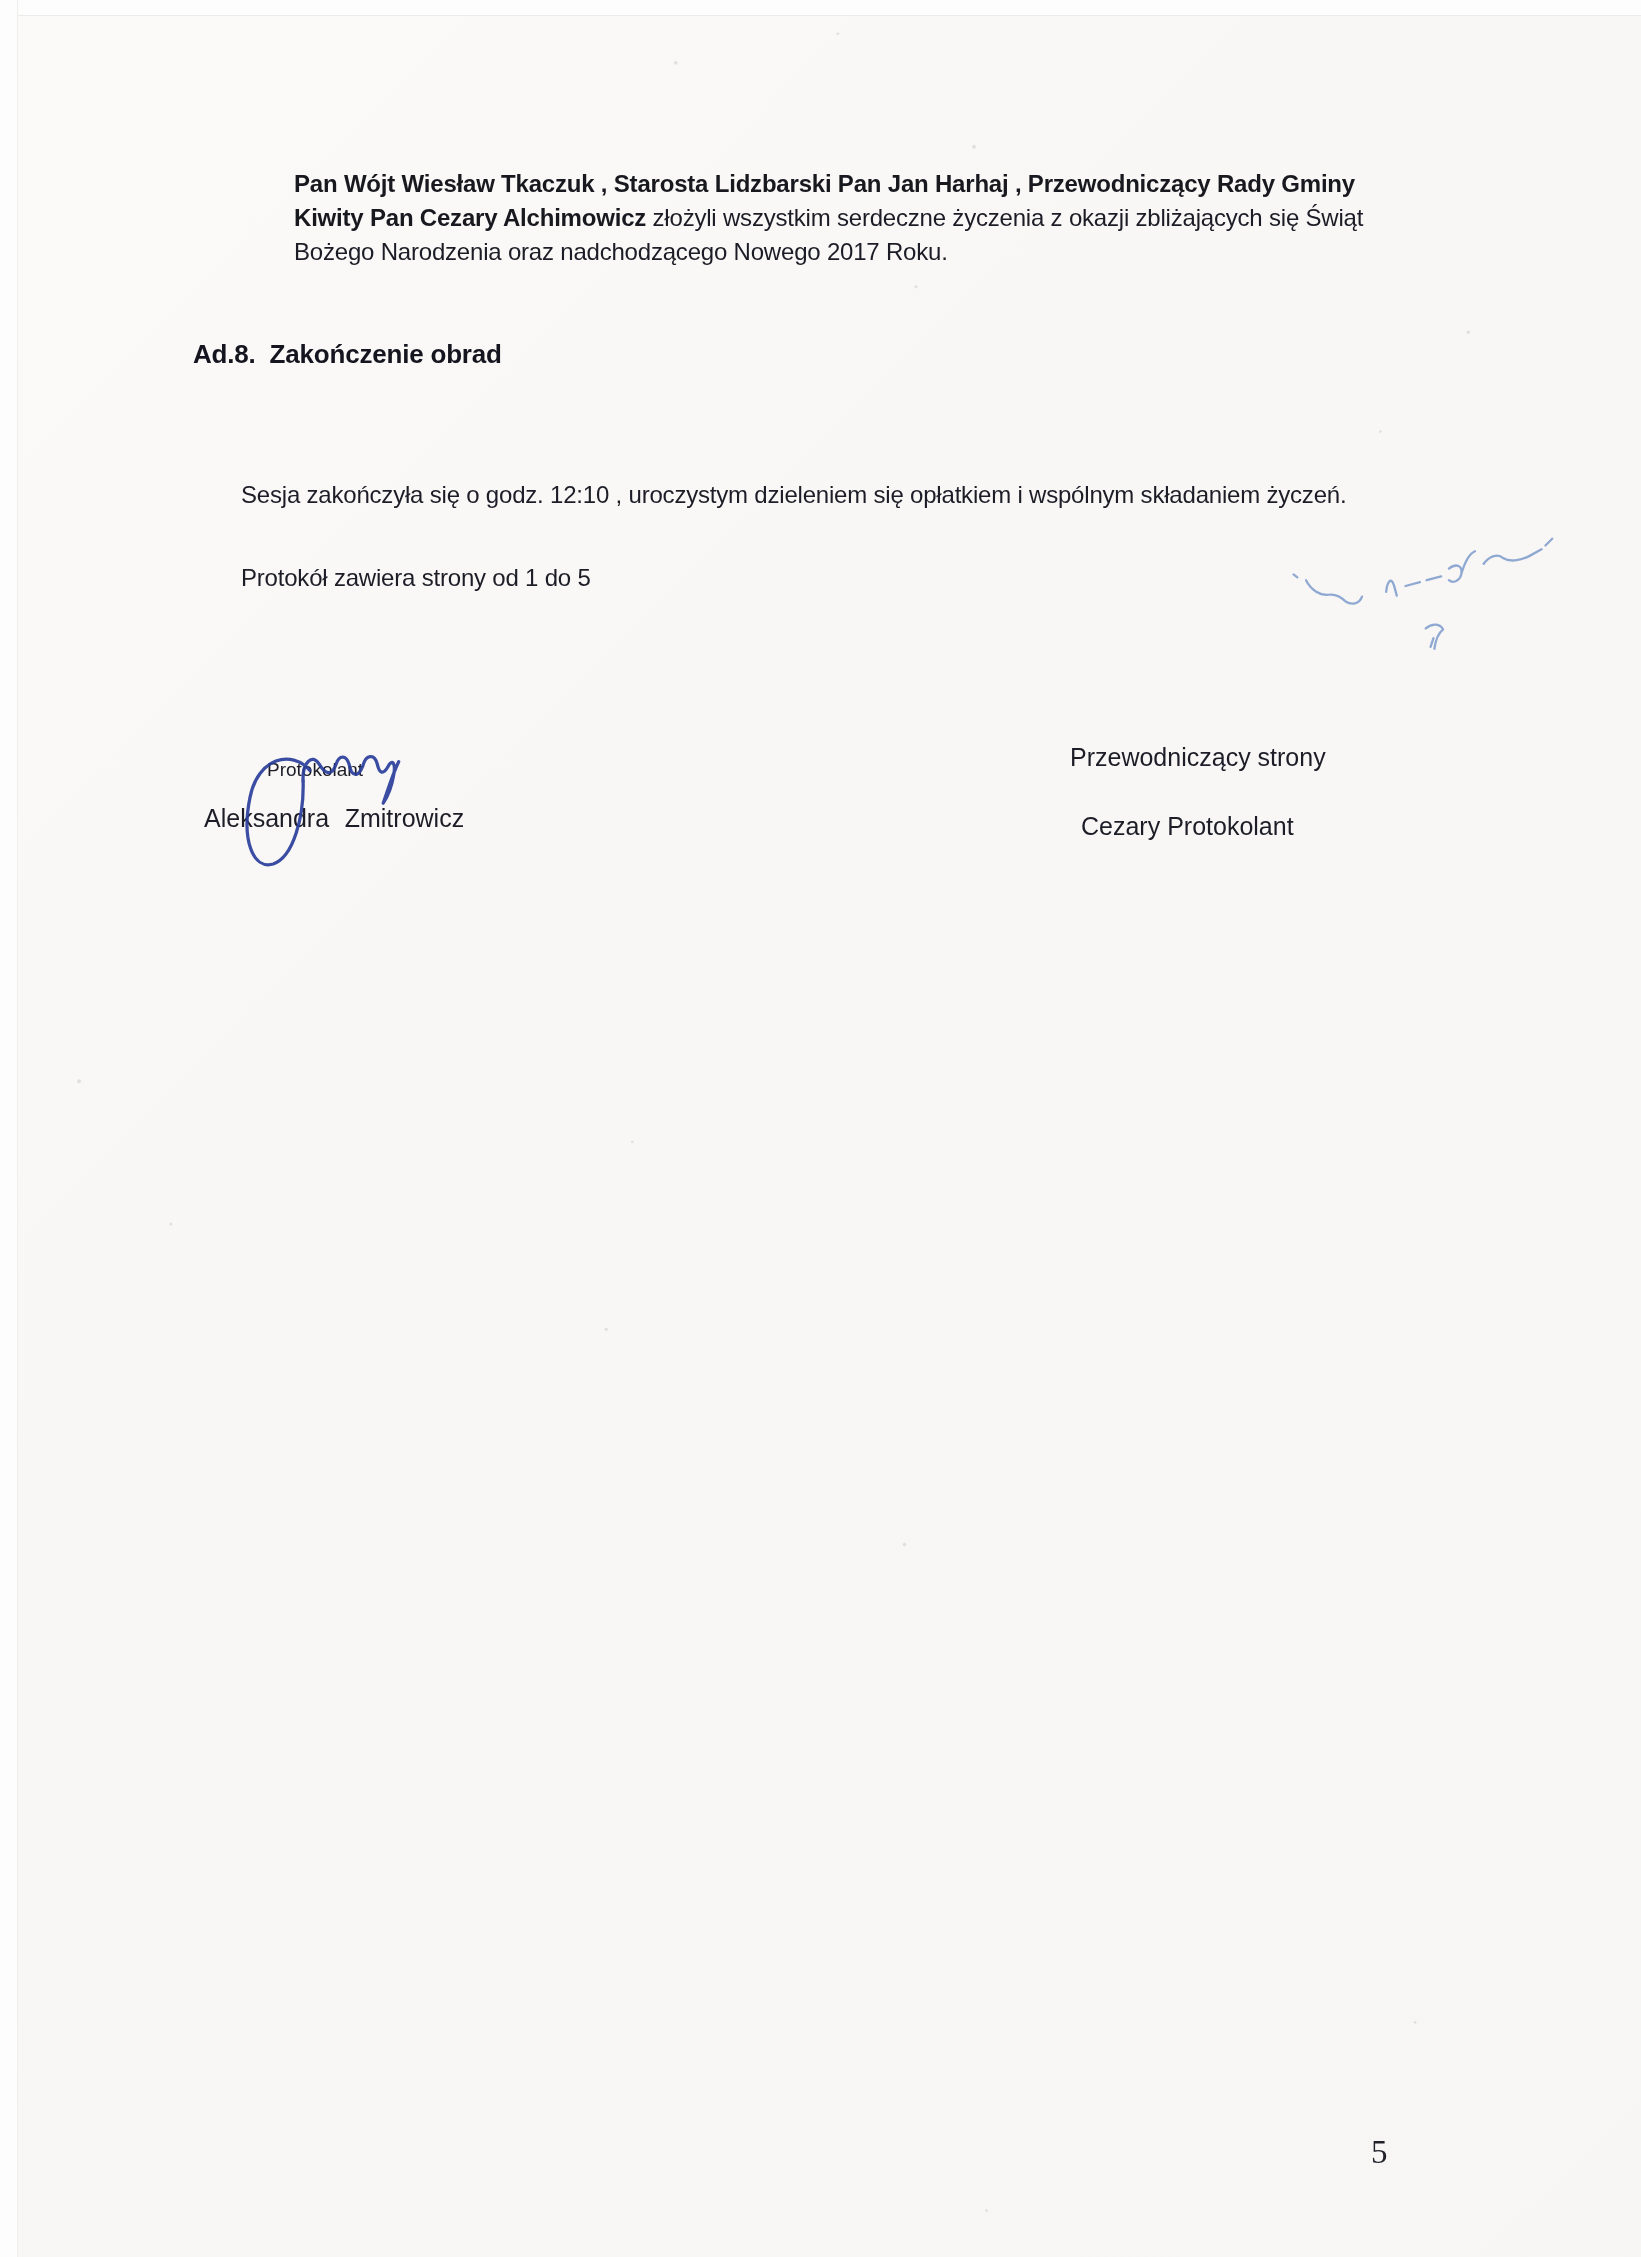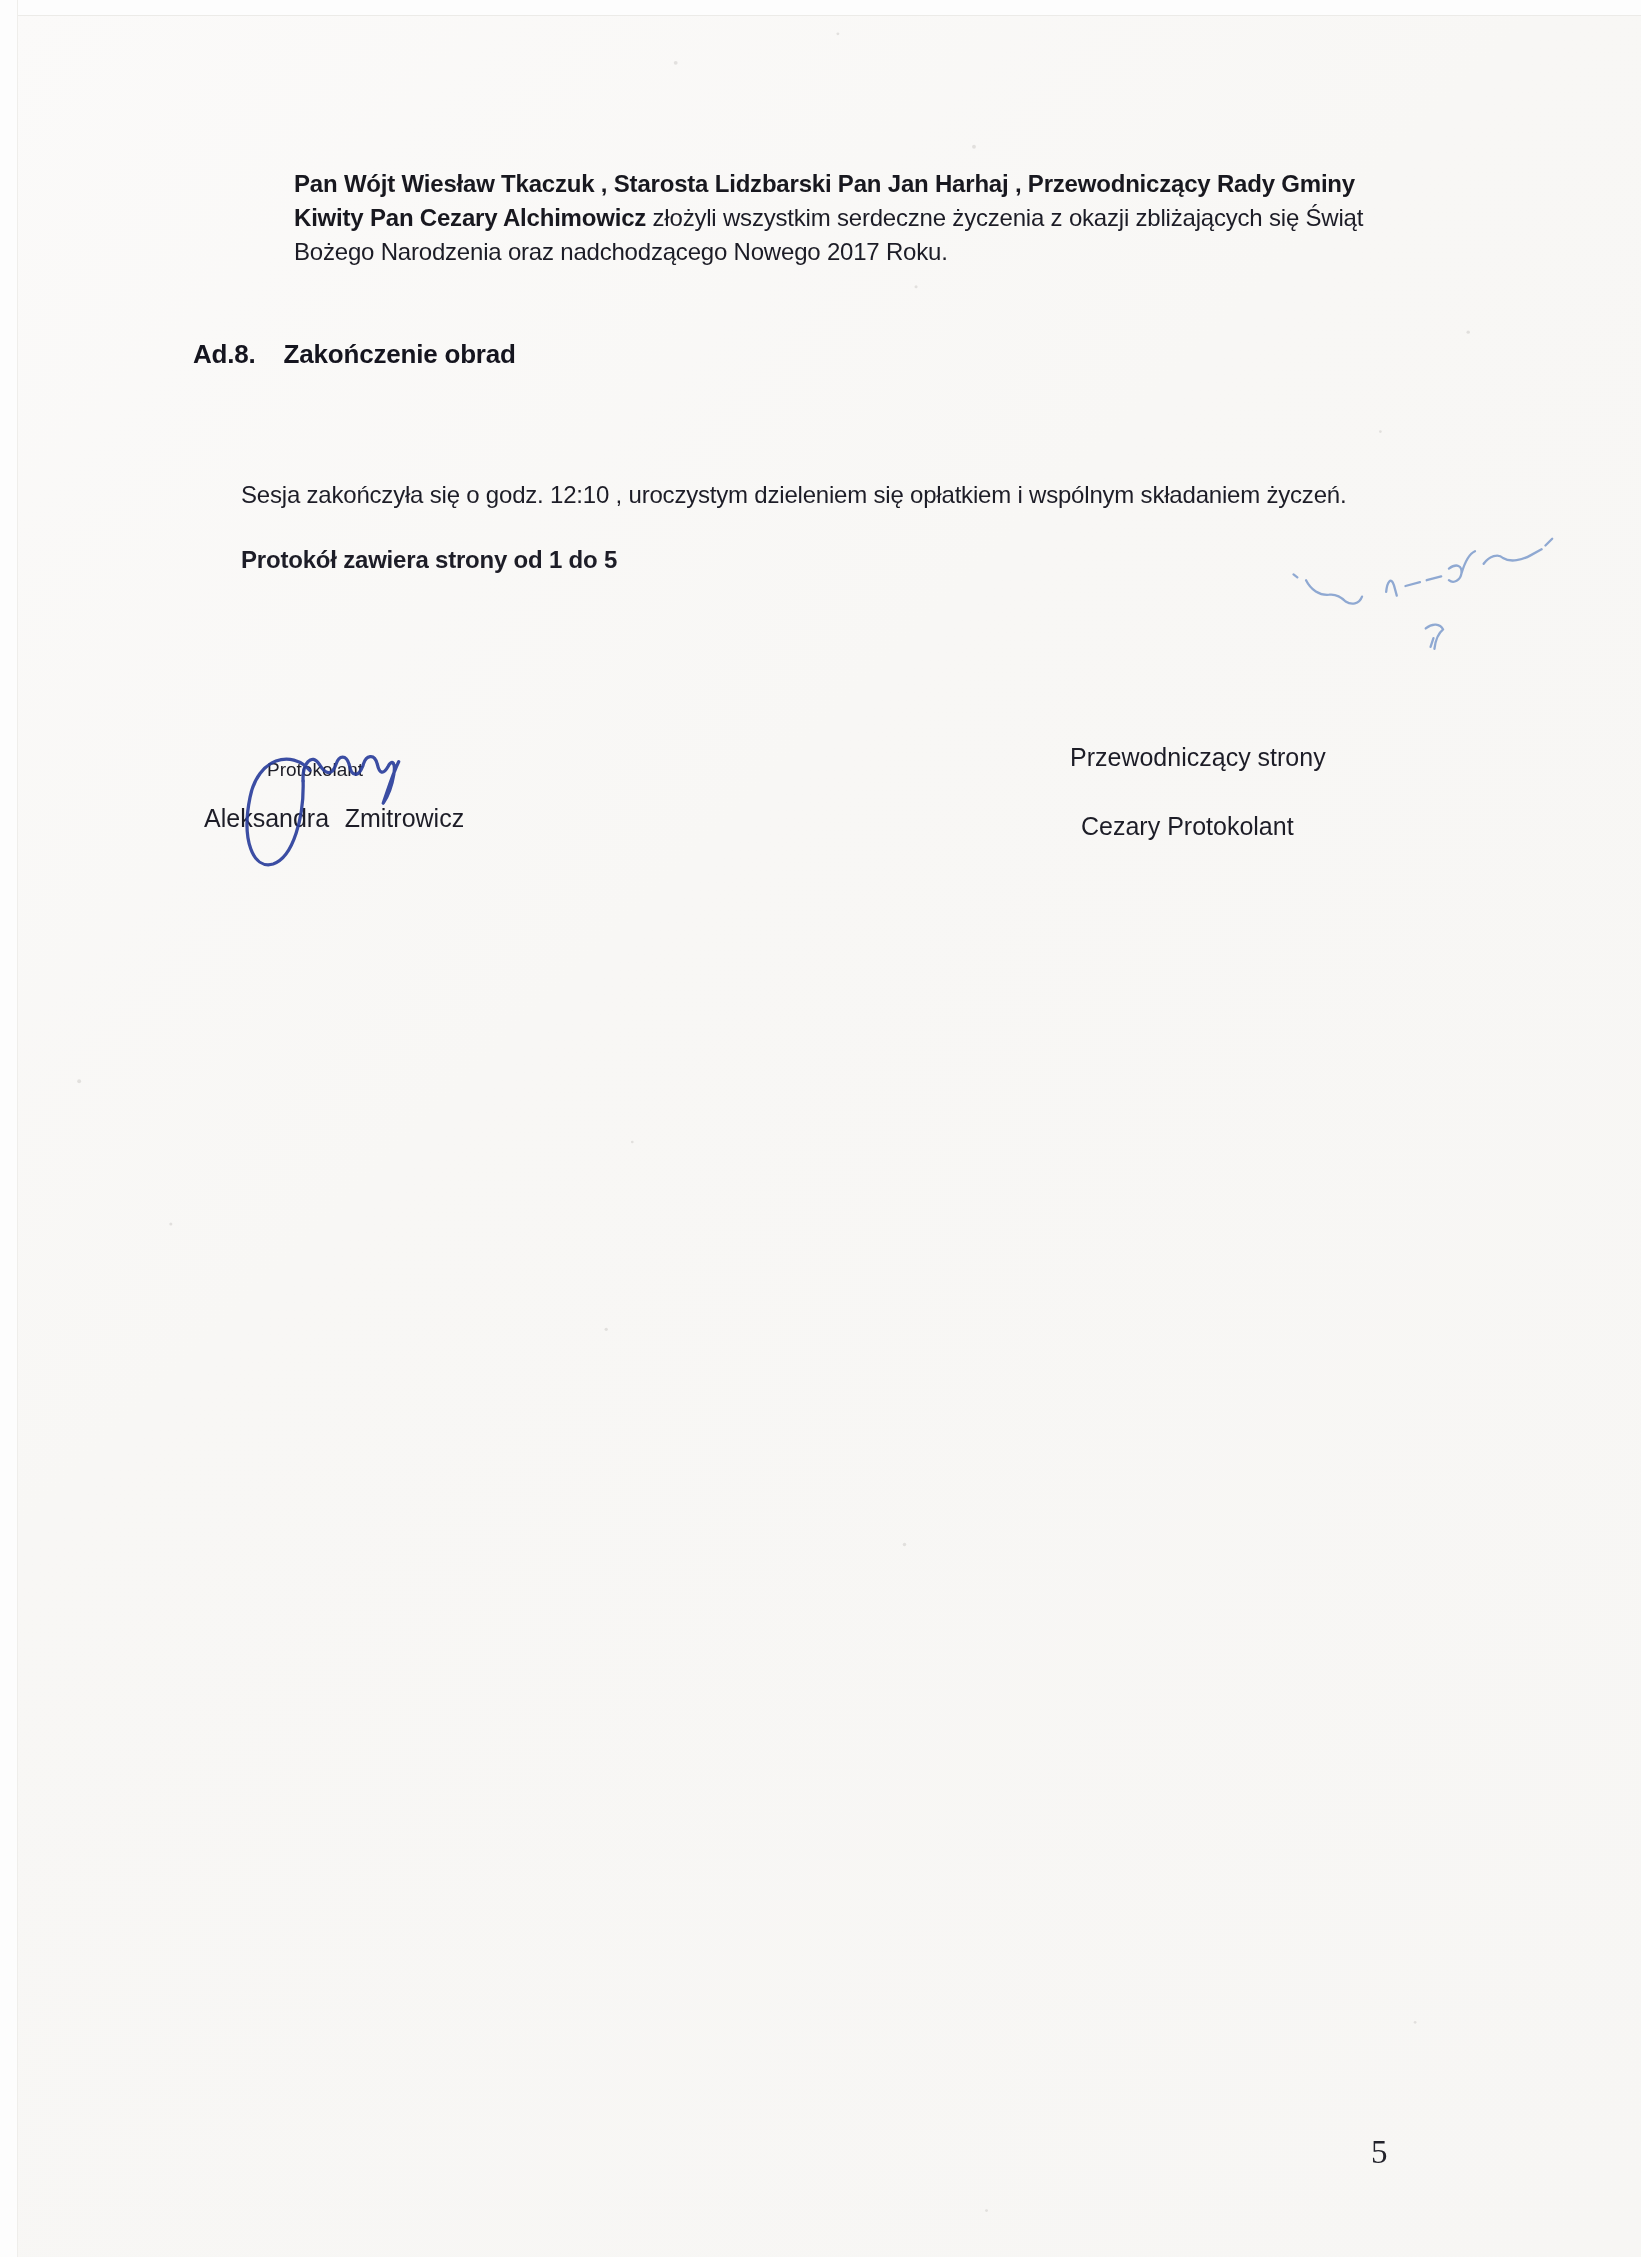--- a/index.html
+++ b/index.html
@@ -38,35 +38,34 @@
   .para .bold { font-weight: 700; color: #18181f; }
   .para .rest { font-weight: 400; }
   .heading {
     position: absolute;
     left: 193px; top: 339px;
     font-size: 26px; font-weight: 700;
     letter-spacing: -0.2px;
     color: #15151f;
     white-space: nowrap;
   }
-  .heading .heading-text { margin-left: 28px; }
+  .heading .heading-text { margin-left: 14px; }
   .line-session {
     position: absolute;
     left: 241px; top: 481px;
     font-size: 24px; letter-spacing: -0.2px;
     white-space: nowrap;
     color: #1d1d27;
   }
   .line-pages {
     position: absolute;
-    left: 241px; top: 546px;
+    left: 241px; top: 564px;
     font-size: 24px; letter-spacing: -0.2px;
     white-space: nowrap;
     color: #1d1d27;
-    font-weight: bold;
   }
   .sig-role-left {
     position: absolute;
     left: 267px; top: 759px;
     font-size: 19px; color: #1d1d27;
     white-space: nowrap;
   }
   .sig-name-left {
     position: absolute;
     left: 204px; top: 804px;

